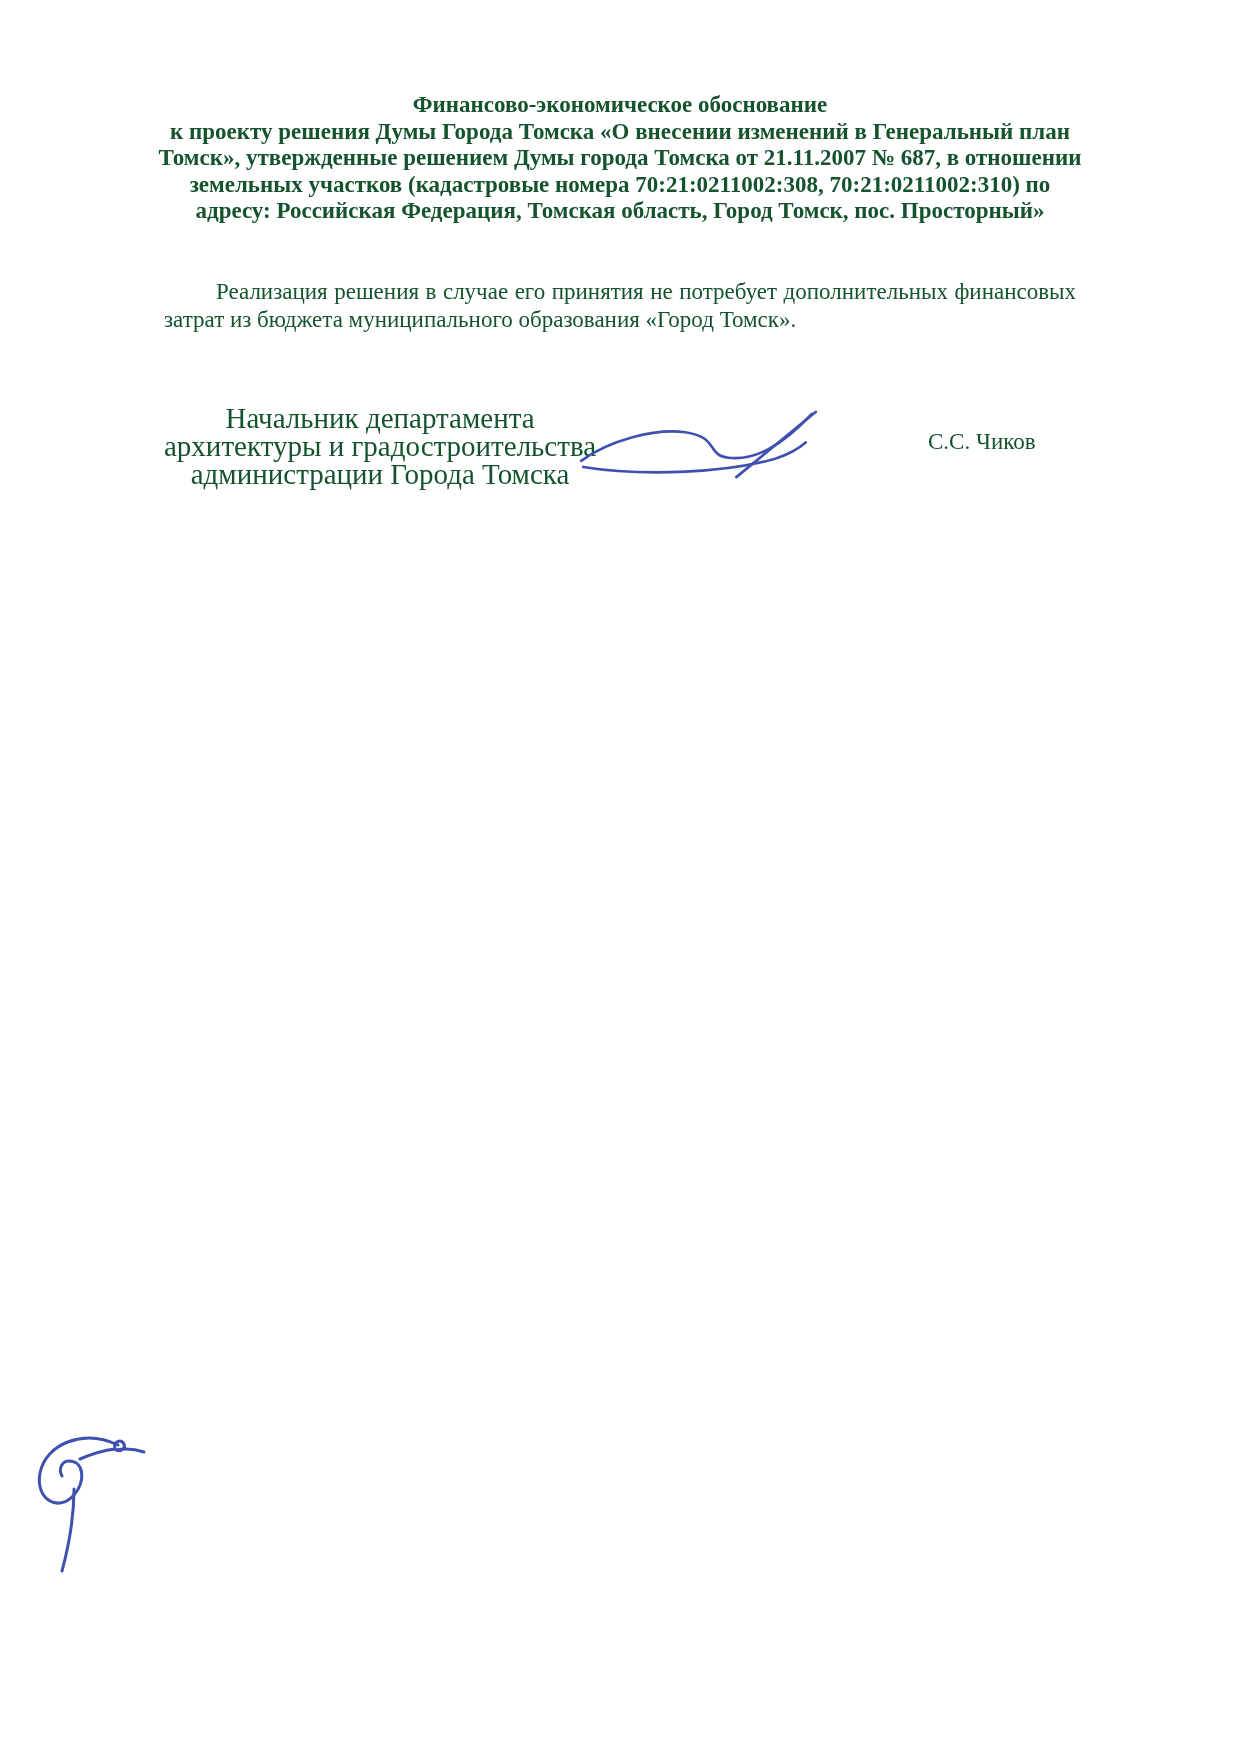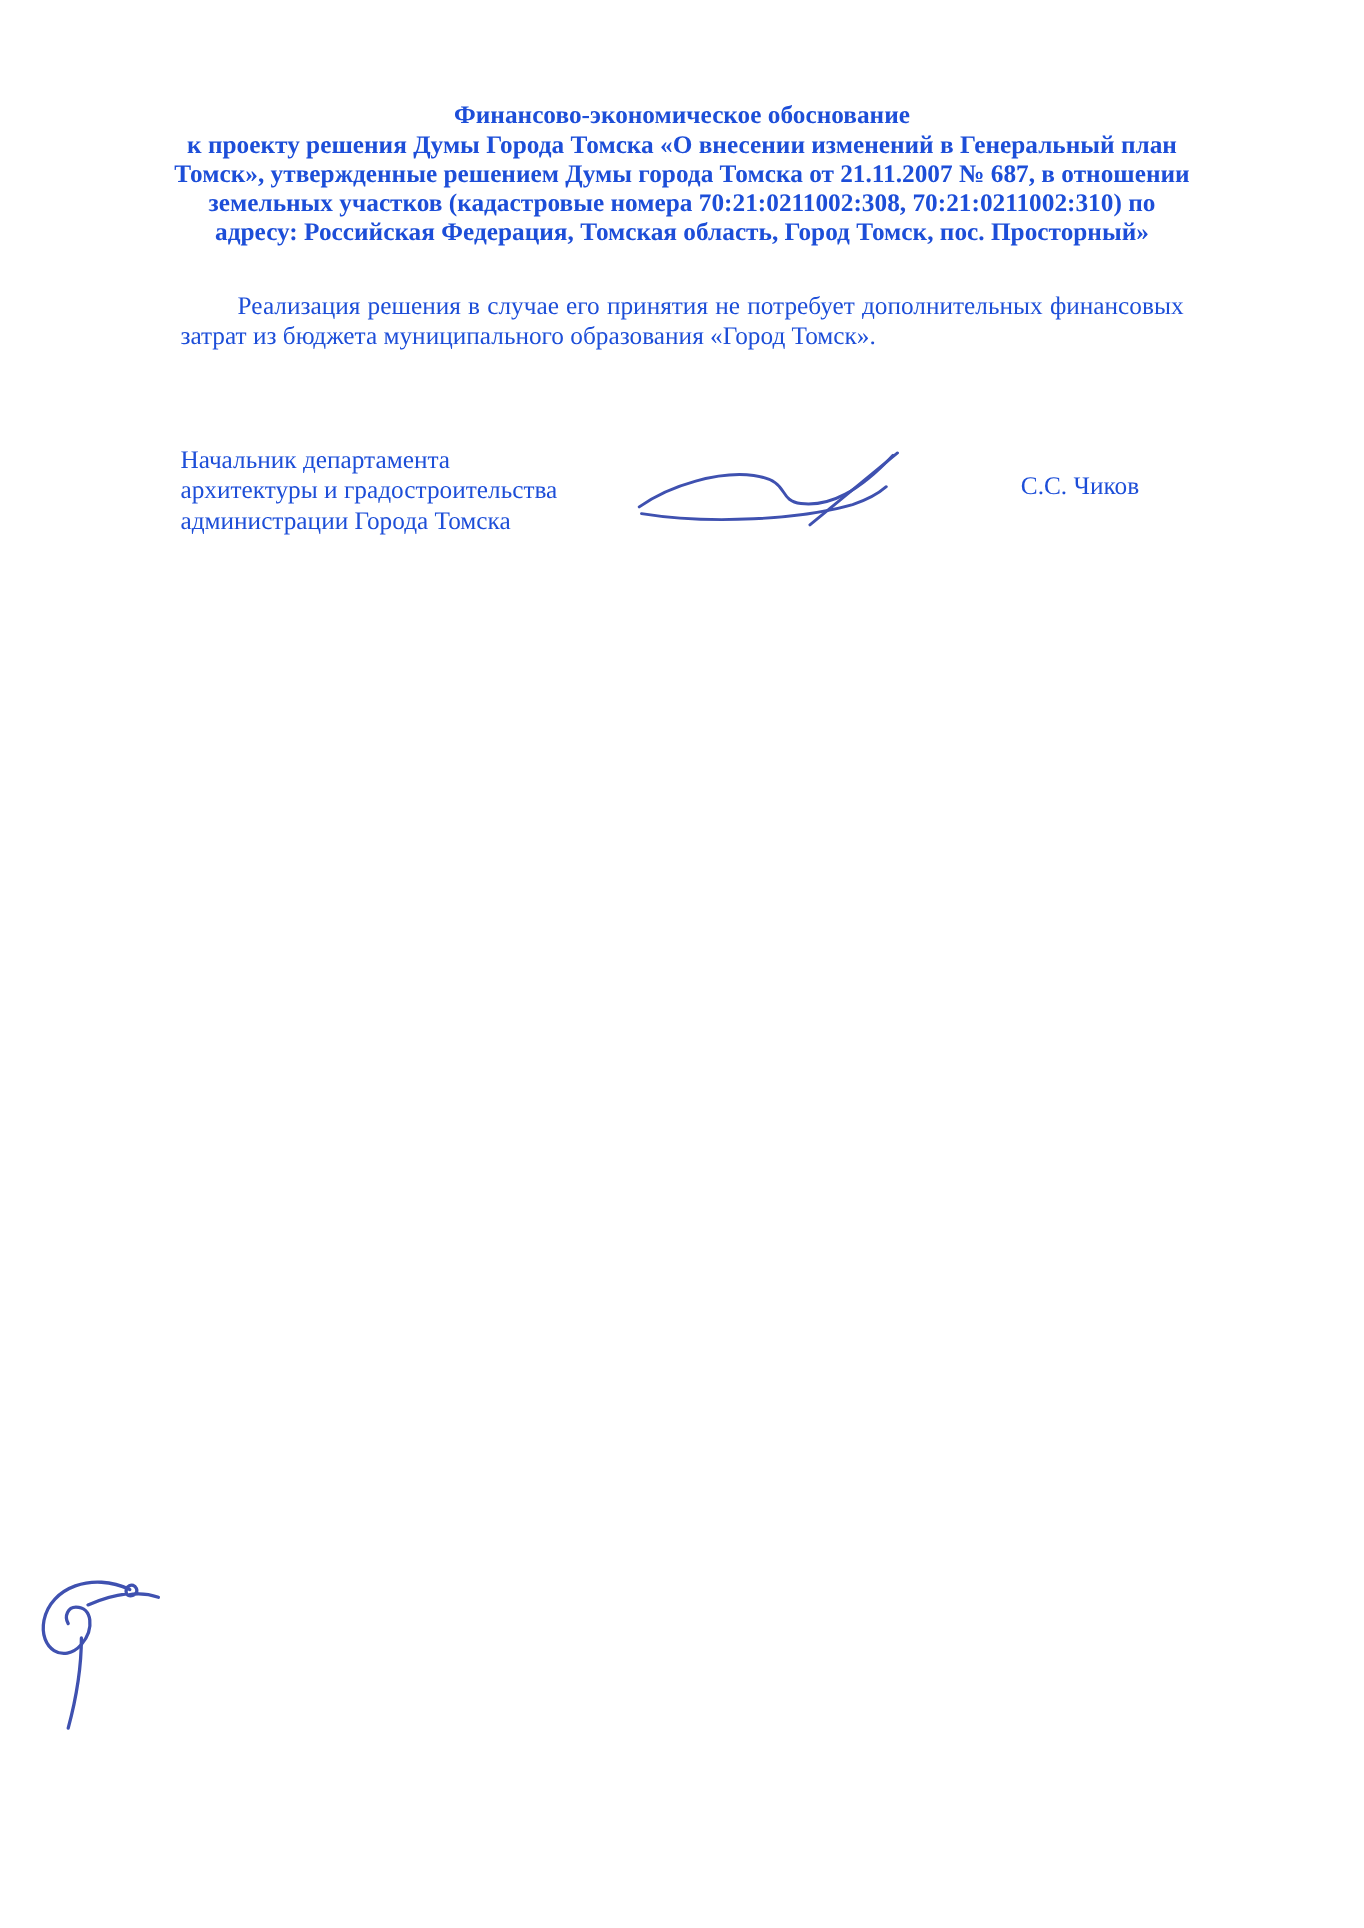--- a/index.html
+++ b/index.html
@@ -6,50 +6,51 @@
     margin: 0;
     padding: 0;
     background: #ffffff;
   }
   .page {
     position: relative;
     width: 1240px;
     height: 1753px;
     background: #ffffff;
     font-family: "Liberation Serif", "DejaVu Serif", serif;
-    color: #1d4ed8;
+    color: #14532d;
     overflow: hidden;
   }
   .title-block {
     position: absolute;
     top: 92px;
     left: 130px;
     width: 980px;
     text-align: center;
     font-weight: bold;
     font-size: 23px;
     line-height: 26.5px;
   }
   .body-paragraph {
     position: absolute;
-    top: 264px;
+    top: 278px;
     left: 164px;
     width: 912px;
     margin: 0;
     font-size: 23px;
     line-height: 28px;
     text-align: justify;
     text-indent: 52px;
   }
   .sig-position {
     position: absolute;
     top: 404px;
     left: 164px;
-    font-size: 23px;
+    font-size: 29px;
     line-height: 28px;
+    text-align: center;
   }
   .sig-main {
     position: absolute;
     left: 575px;
     top: 398px;
     width: 245px;
     height: 95px;
   }
   .sig-name {
     position: absolute;

